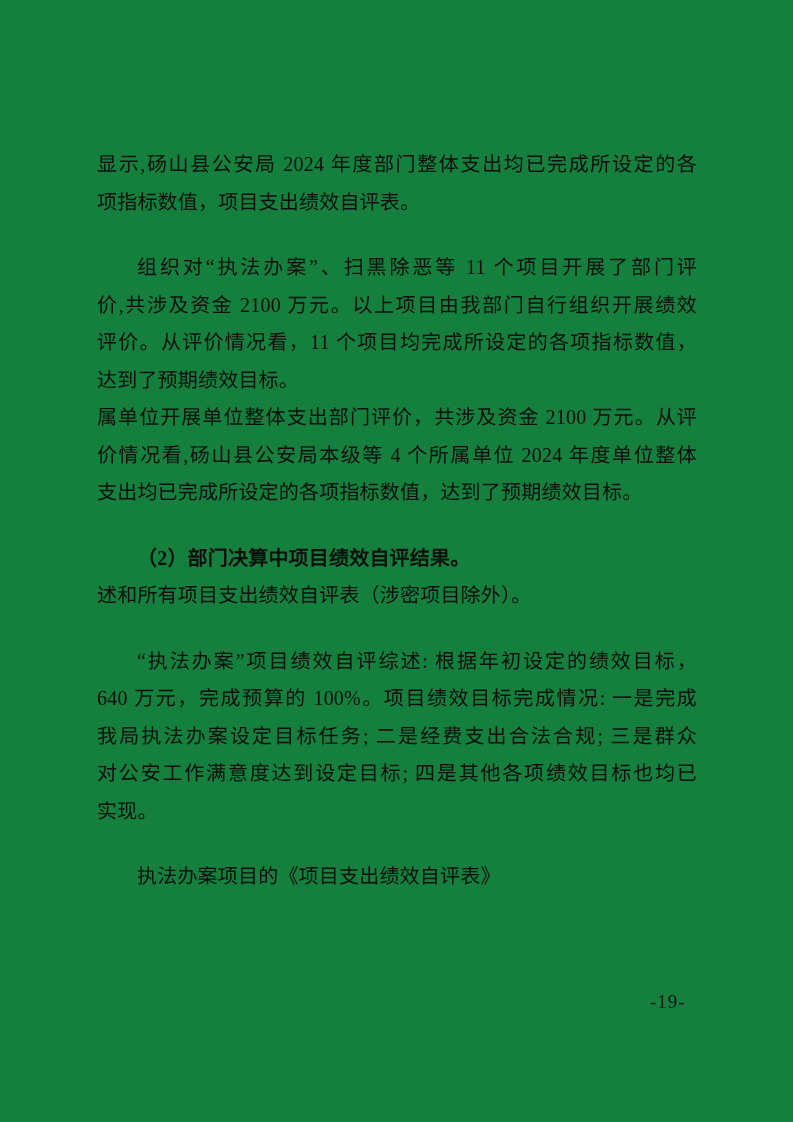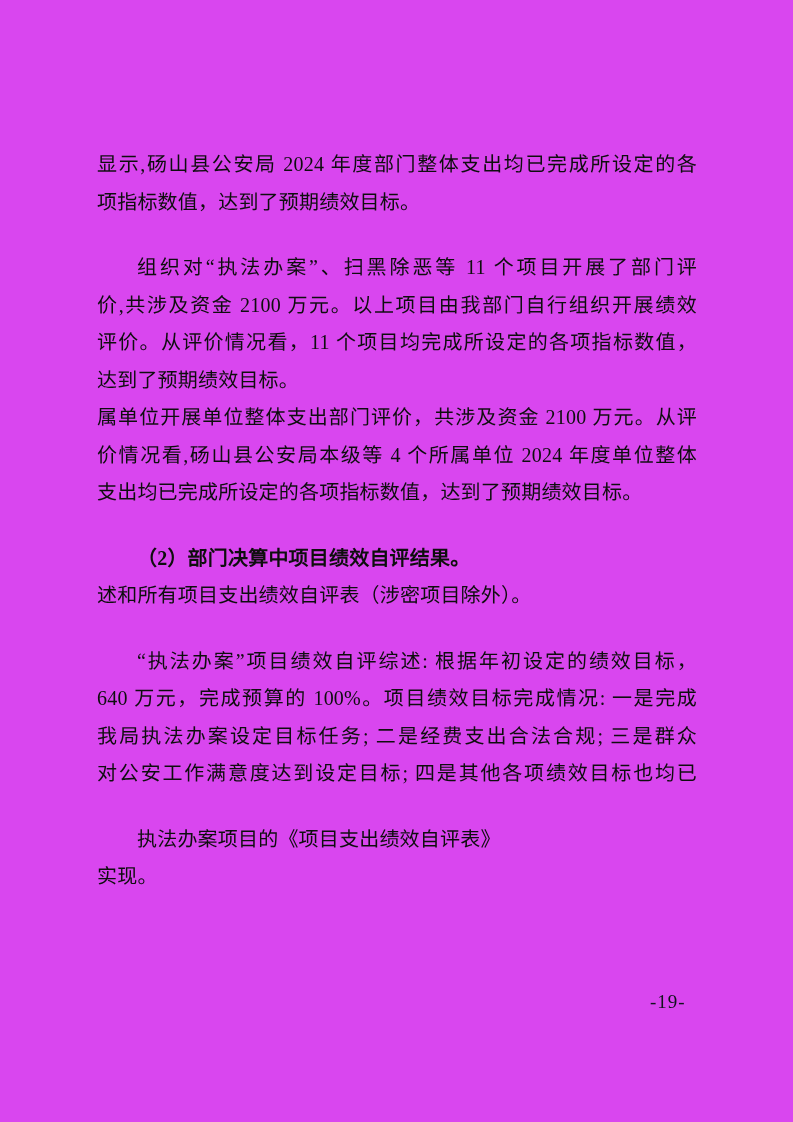--- a/index.html
+++ b/index.html
@@ -7,21 +7,21 @@
     width: 793px;
     height: 1122px;
     background: #ffffff;
     font-family: "Liberation Serif", "DejaVu Serif", serif;
     color: #0e0e0e;
   }
   .page {
     position: relative;
     width: 793px;
     height: 1122px;
-    background: #d946ef;
+    background: #15803d;
     overflow: hidden;
   }
   .doc-body {
     position: absolute;
     left: 97px;
     top: 146px;
     width: 600px;
     font-size: 20px;
     line-height: 37.5px;
     letter-spacing: 0.2px;
@@ -50,31 +50,31 @@
     color: #10131c;
     letter-spacing: 1px;
   }
 </style>
 </head>
 <body>
 
 <div class="page">
   <div class="doc-body">
       <div class="line just">显示,砀山县公安局 2024 年度部门整体支出均已完成所设定的各</div>
-      <div class="line">项指标数值，达到了预期绩效目标。</div>
+      <div class="line">项指标数值，项目支出绩效自评表。</div>
       <div class="line just ind">组织对“执法办案”、扫黑除恶等 11 个项目开展了部门评</div>
       <div class="line just">价,共涉及资金 2100 万元。以上项目由我部门自行组织开展绩效</div>
       <div class="line just">评价。从评价情况看，11 个项目均完成所设定的各项指标数值，</div>
       <div class="line">达到了预期绩效目标。</div>
       <div class="line just">属单位开展单位整体支出部门评价，共涉及资金 2100 万元。从评</div>
       <div class="line just">价情况看,砀山县公安局本级等 4 个所属单位 2024 年度单位整体</div>
       <div class="line">支出均已完成所设定的各项指标数值，达到了预期绩效目标。</div>
       <div class="line ind bold">（2）部门决算中项目绩效自评结果。</div>
       <div class="line">述和所有项目支出绩效自评表（涉密项目除外）。</div>
       <div class="line just ind">“执法办案”项目绩效自评综述: 根据年初设定的绩效目标，</div>
       <div class="line just">640 万元，完成预算的 100%。项目绩效目标完成情况: 一是完成</div>
       <div class="line just">我局执法办案设定目标任务; 二是经费支出合法合规; 三是群众</div>
       <div class="line just">对公安工作满意度达到设定目标; 四是其他各项绩效目标也均已</div>
+      <div class="line">实现。</div>
       <div class="line ind">执法办案项目的《项目支出绩效自评表》</div>
-      <div class="line">实现。</div>
     </div>
   <div class="page-number">-19-</div>
 </div>
 
 </body></html>

